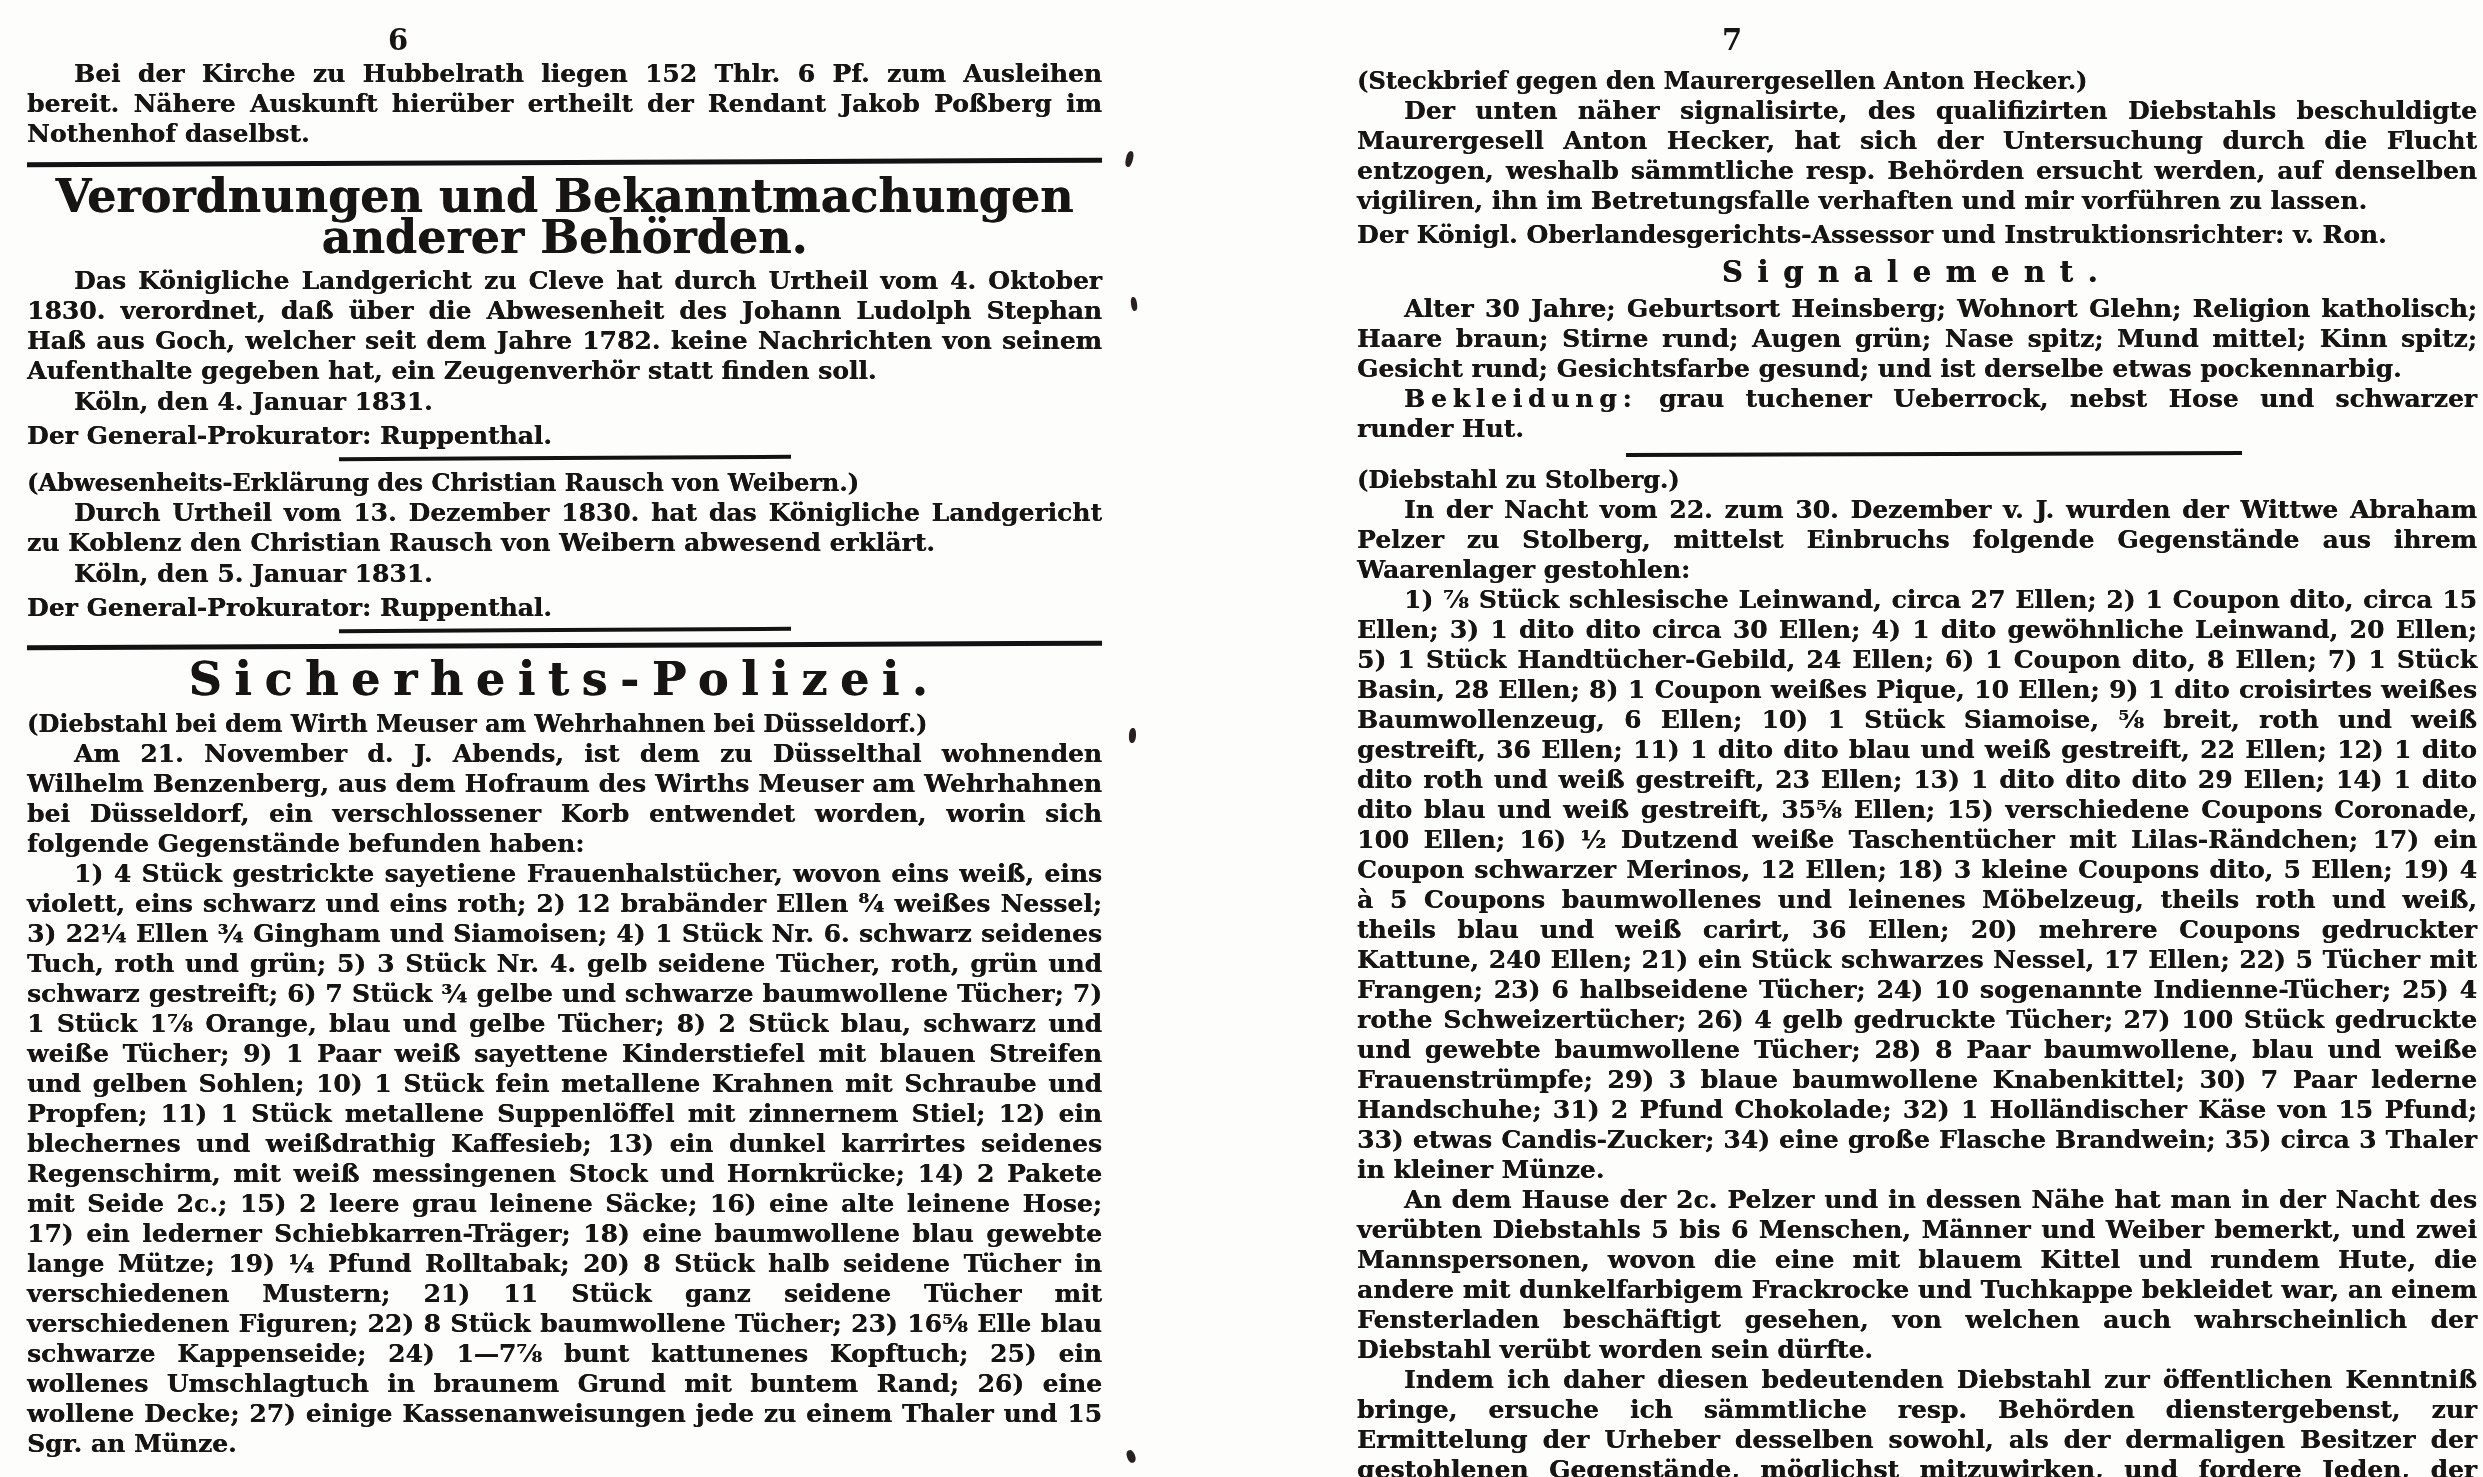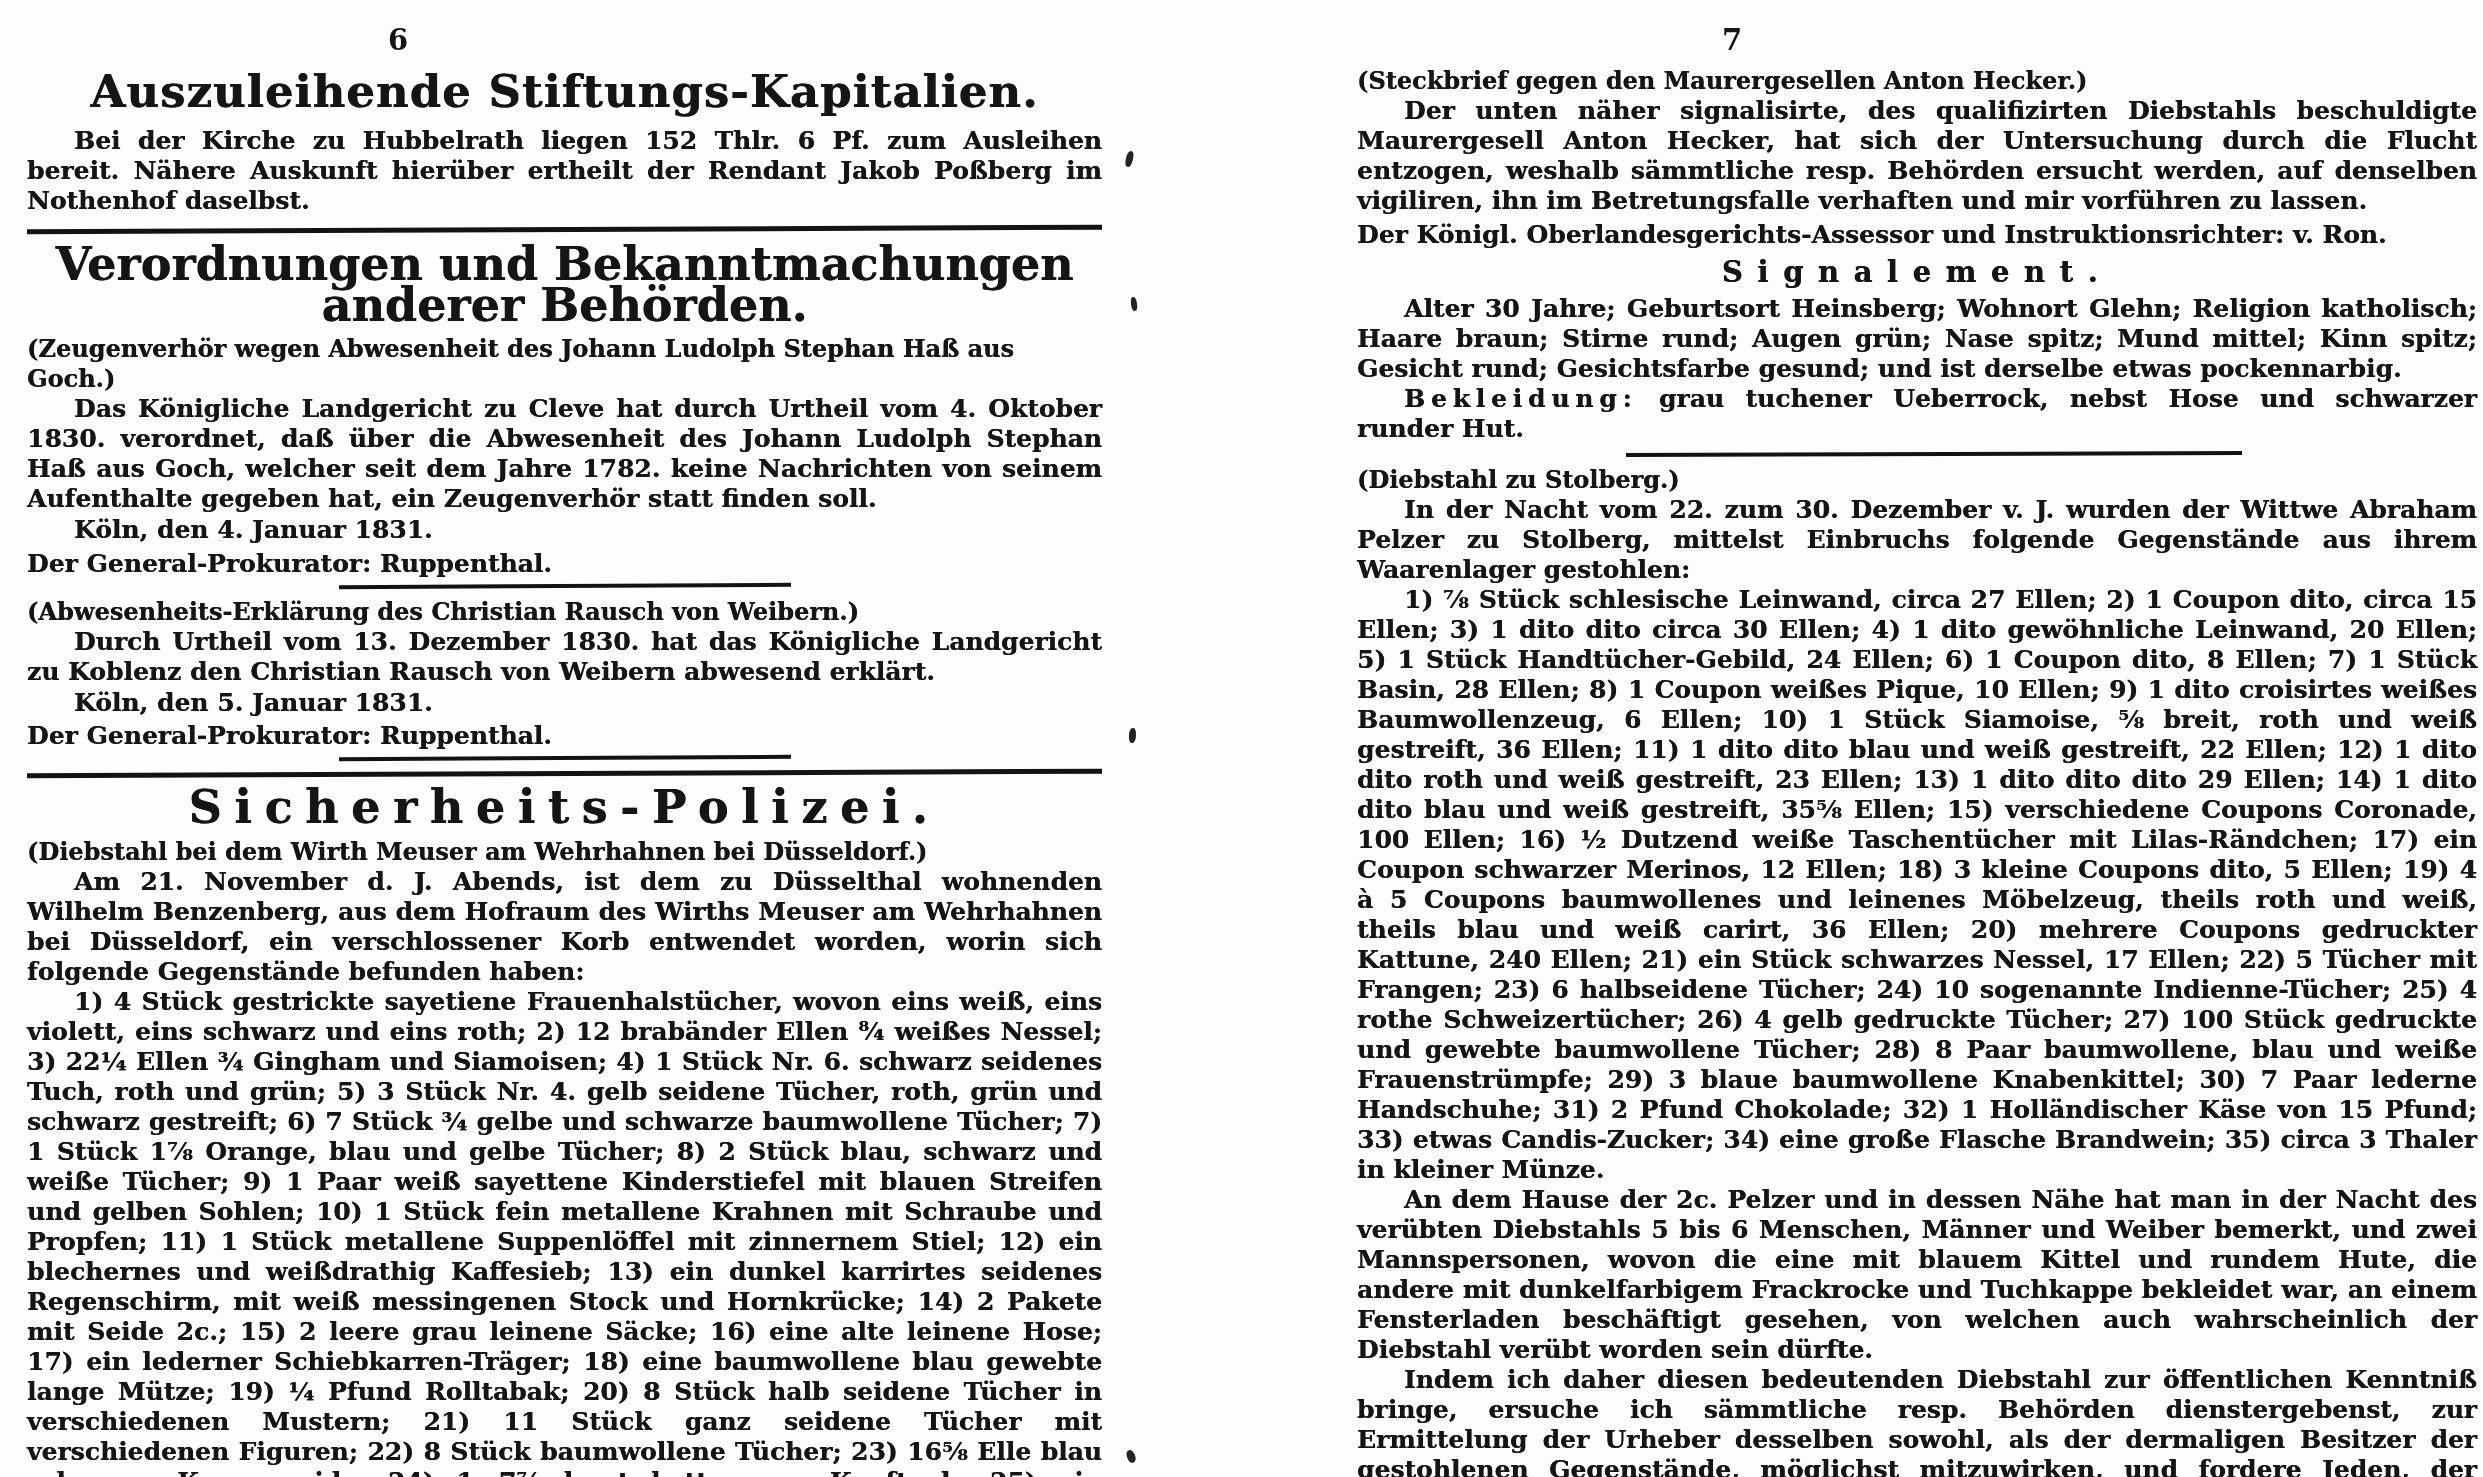--- a/index.html
+++ b/index.html
@@ -64,28 +64,26 @@
   .speck { position: absolute; background: #26221f; border-radius: 45%; }
 </style>
 </head>
 <body>
 
 <div>
 
   <main class="page page-left">
     <div class="pageno pageno-left">6</div>
 
-    <h1 class="h1">Auszuleihende Stiftungs-Kapitalien.</h1>
     <p class="body">Bei der Kirche zu Hubbelrath liegen 152 Thlr. 6 Pf. zum Ausleihen bereit. Nähere Auskunft hierüber ertheilt der Rendant Jakob Poßberg im Nothenhof daselbst.</p>
 
     <div class="rule"></div>
 
     <h2 class="h2">Verordnungen und Bekanntmachungen anderer Behörden.</h2>
 
-    <p class="body subject">(Zeugenverhör wegen Abwesenheit des Johann Ludolph Stephan Haß aus Goch.)</p>
     <p class="body">Das Königliche Landgericht zu Cleve hat durch Urtheil vom 4. Oktober 1830. verordnet, daß über die Abwesenheit des Johann Ludolph Stephan Haß aus Goch, welcher seit dem Jahre 1782. keine Nachrichten von seinem Aufenthalte gegeben hat, ein Zeugenverhör statt finden soll.</p>
     <p class="body dateline">Köln, den 4. Januar 1831.</p>
     <p class="sig">Der General-Prokurator: Ruppenthal.</p>
     <div class="sigrule"></div>
 
     <p class="body subject">(Abwesenheits-Erklärung des Christian Rausch von Weibern.)</p>
     <p class="body">Durch Urtheil vom 13. Dezember 1830. hat das Königliche Landgericht zu Koblenz den Christian Rausch von Weibern abwesend erklärt.</p>
     <p class="body dateline">Köln, den 5. Januar 1831.</p>
     <p class="sig">Der General-Prokurator: Ruppenthal.</p>
     <div class="sigrule"></div>

